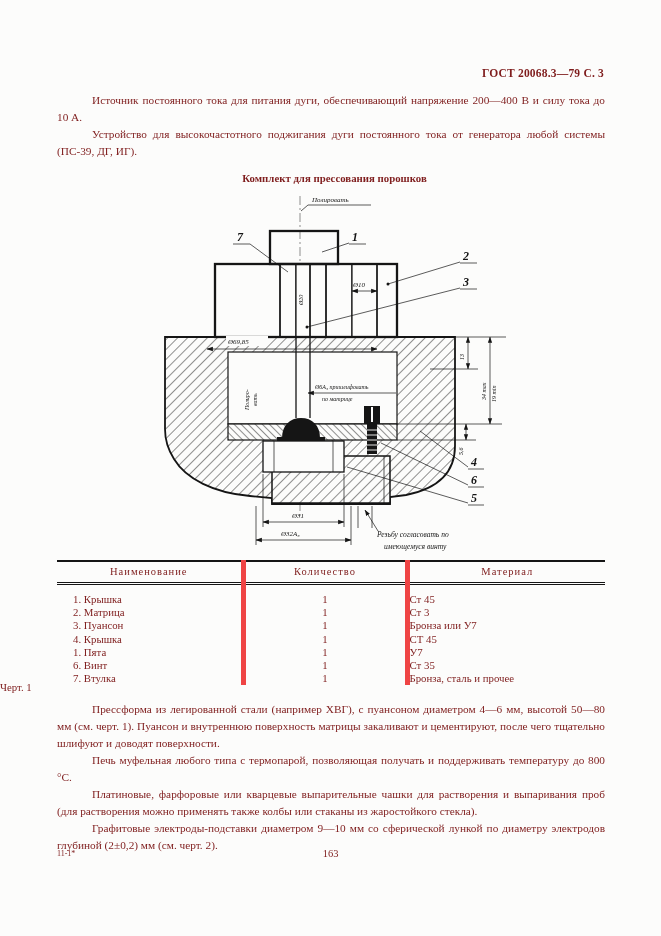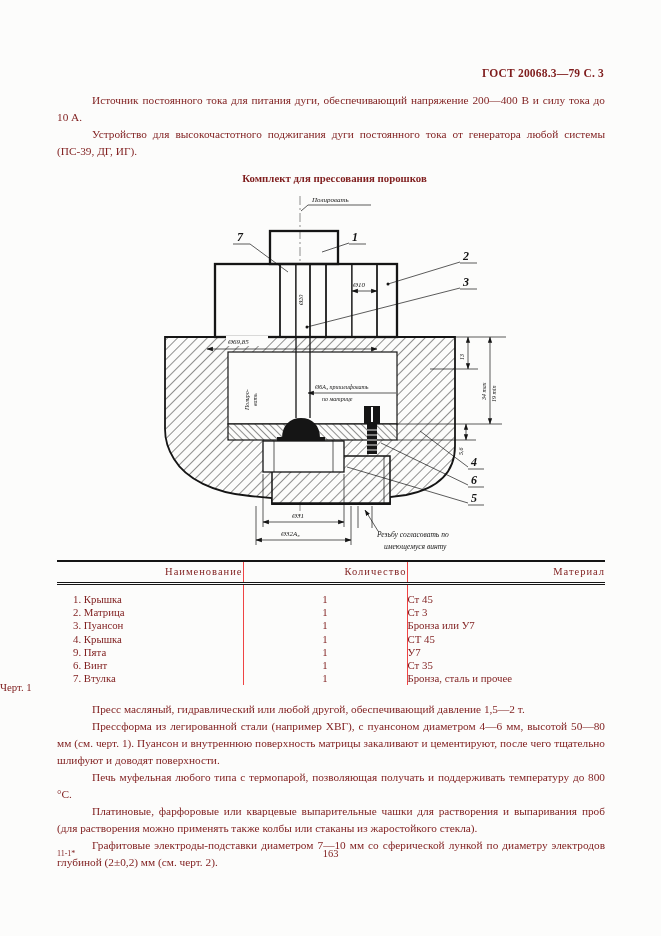--- a/index.html
+++ b/index.html
@@ -24,24 +24,24 @@
 
   
   table.parts{
     position:absolute; top:560px; left:57px; width:548px;
     border-collapse:collapse; table-layout:fixed;
     font-size:10.8px;
   }
   table.parts{border-top:2px solid #151515;}
   table.parts col.c1{width:186px;} table.parts col.c2{width:164px;} table.parts col.c3{width:198px;}
   table.parts th{
-    font-weight:normal; text-align:right; padding:4px 0 5px;
+    font-weight:normal; text-align:center; padding:4px 0 5px;
     border-bottom:3px double #151515; letter-spacing:1px; font-size:10.5px;
   }
-  table.parts th+th, table.parts td+td{border-left:1px solid #ef4444;font-family:Liberation Serif, serif;}
+  table.parts th+th, table.parts td+td{border-left:5px solid #ef4444;font-family:Liberation Serif, serif;}
   table.parts td{padding:0; line-height:13.2px; vertical-align:top;}
   table.parts tr.spacer td{height:8px; }
   table.parts td.n{padding-left:16px;}
   table.parts td.q{text-align:center;}
   table.parts td.m{}
 
   
   svg.draw{position:absolute; left:0; top:0;}
   svg.draw .thick{stroke:#151515; stroke-width:2.3; fill:none;}
   svg.draw .med{stroke:#151515; stroke-width:1.3; fill:none;}
@@ -267,42 +267,41 @@
           <td class="n">3. Пуансон</td>
           <td class="q">1</td>
           <td class="m">Бронза или У7</td>
         </tr>
         <tr>
           <td class="n">4. Крышка</td>
           <td class="q">1</td>
           <td class="m">СТ 45</td>
         </tr>
         <tr>
-          <td class="n">9. Пята</td>
+          <td class="n">1. Пята</td>
           <td class="q">1</td>
           <td class="m">У7</td>
         </tr>
         <tr>
           <td class="n">6. Винт</td>
           <td class="q">1</td>
           <td class="m">Ст 35</td>
         </tr>
         <tr>
           <td class="n">7. Втулка</td>
           <td class="q">1</td>
           <td class="m">Бронза, сталь и прочее</td>
         </tr>
       </tbody>
   </table>
 
   <div class="figcap">Черт. 1</div>
 
   <div class="bodytext">
-    <p>Пресс масляный, гидравлический или любой другой, обеспечивающий давление 1,5—2 т.</p>
     <p>Прессформа из легированной стали (например ХВГ), с пуансоном диаметром 4—6 мм, высотой 50—80 мм (см. черт. 1). Пуансон и внутреннюю поверхность матрицы закаливают и цементируют, после чего тщательно шлифуют и доводят поверхности.</p>
     <p>Печь муфельная любого типа с термопарой, позволяющая получать и поддерживать температуру до 800 °С.</p>
     <p>Платиновые, фарфоровые или кварцевые выпарительные чашки для растворения и выпаривания проб (для растворения можно применять также колбы или стаканы из жаростойкого стекла).</p>
-    <p>Графитовые электроды-подставки диаметром 7—10 мм со сферической лункой по диаметру электродов глубиной (2±0,2) мм (см. черт. 2).</p>
+    <p>Графитовые электроды-подставки диаметром 9—10 мм со сферической лункой по диаметру электродов глубиной (2±0,2) мм (см. черт. 2).</p>
   </div>
 
   <div class="ftr-sig">11-1*</div>
   <div class="ftr-page">163</div>
 </div>
 
 </body></html>

